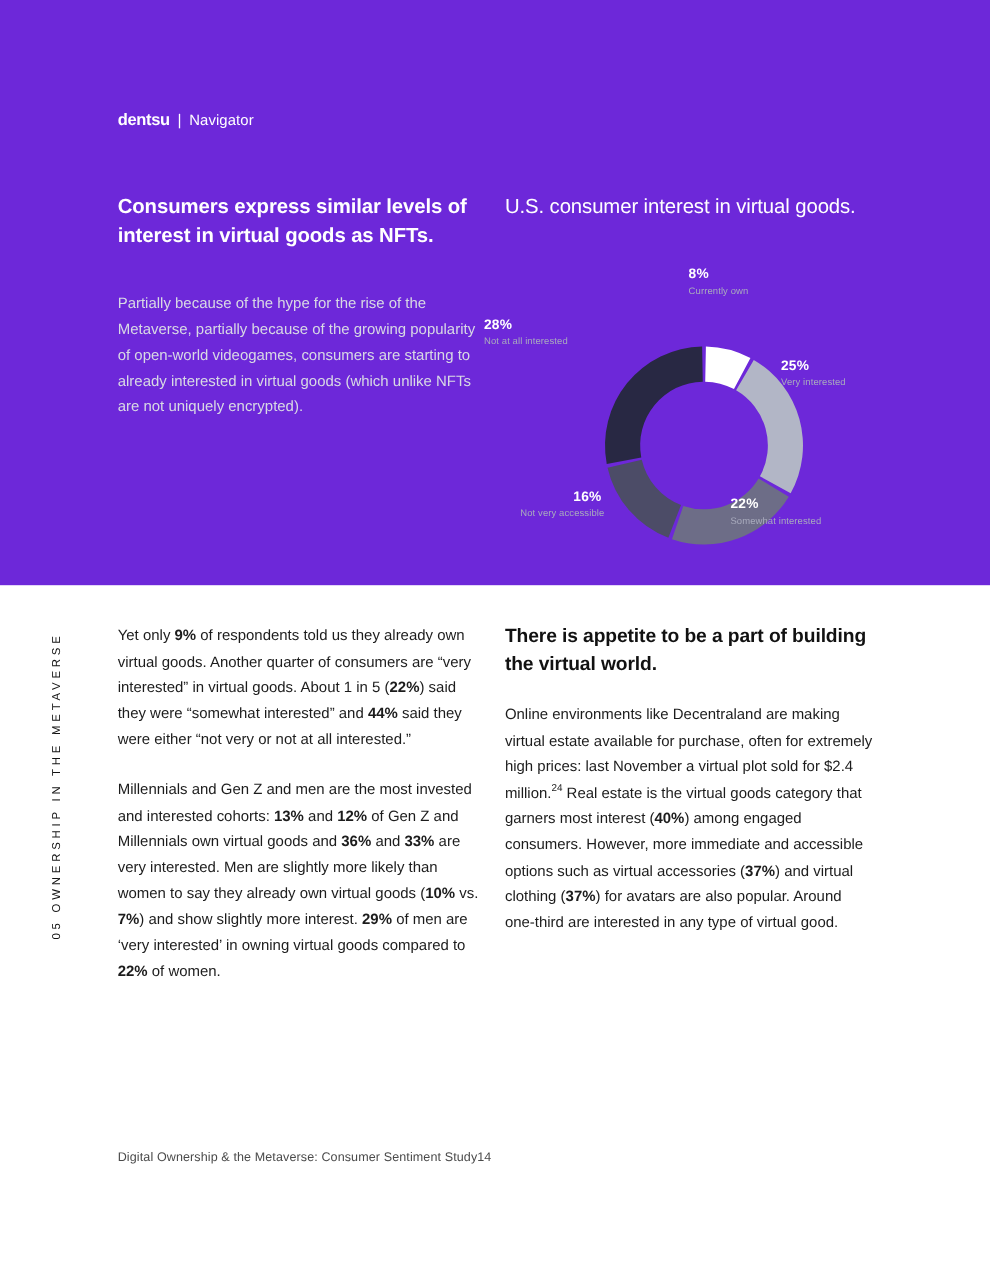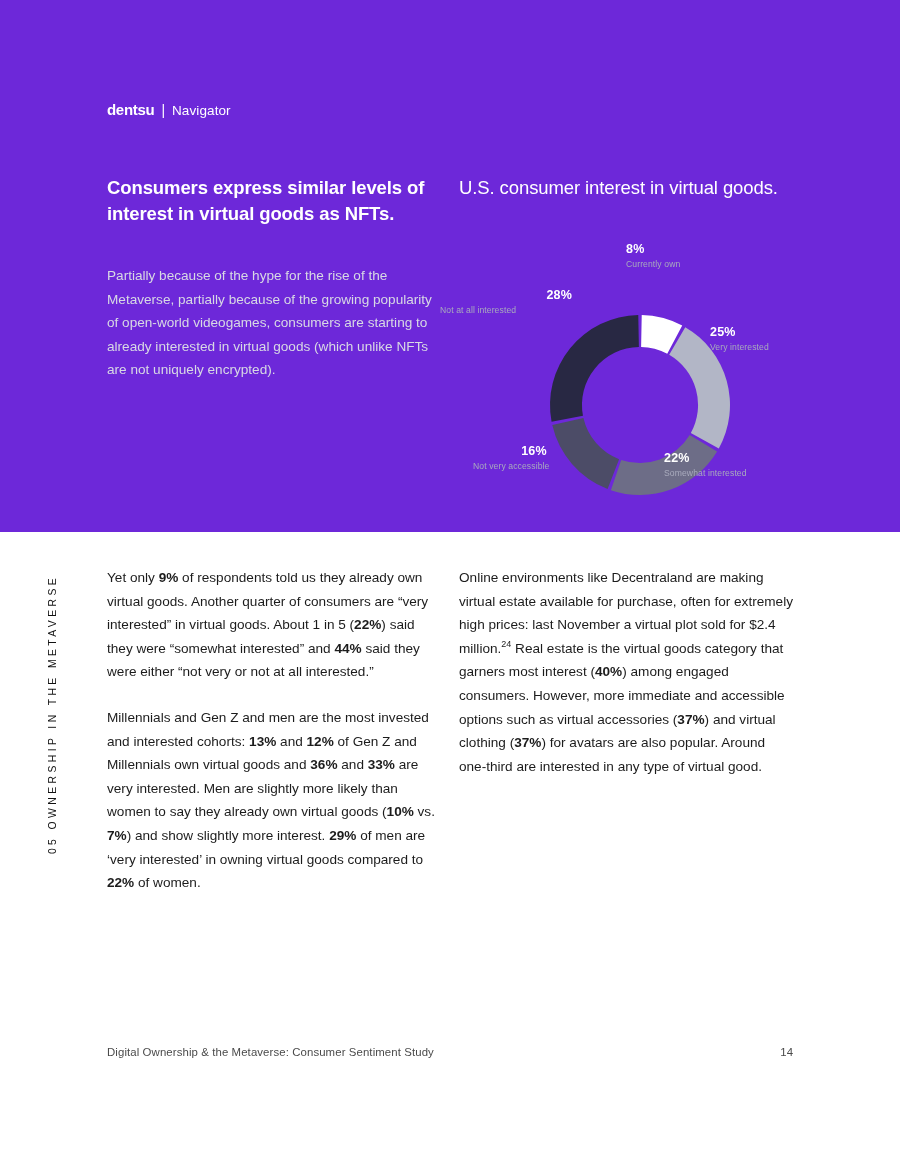--- a/index.html
+++ b/index.html
@@ -123,21 +123,21 @@
     margin-top: 3px;
     letter-spacing: 0.1px;
     white-space: nowrap;
   }
   .lbl-own    { left: 186px; top: 6px;   text-align: left; }
   .lbl-very   { left: 270px; top: 89px;  text-align: left; }
   .lbl-some   { left: 224px; top: 215px; text-align: left; }
   .lbl-notvery{ left: 33px;  top: 208px; text-align: left; }
   .lbl-notall { left: 0px;   top: 52px;  text-align: left; }
   .lbl-notvery .pct { text-align: center; width: 122px; }
-  .lbl-notall .pct  { text-align: right; width: 132px; }
+  .lbl-notall .pct  { text-align: left; width: 132px; }
 
   
   .vert-label {
     position: absolute;
     left: -103px;
     top: 709px;
     width: 310px;
     transform: rotate(-90deg);
     transform-origin: center center;
     font-size: 10.4px;
@@ -177,21 +177,21 @@
   }
   b { font-weight: bold; }
   sup { font-size: 9px; vertical-align: super; line-height: 0; }
 
   .footer {
     position: absolute;
     left: 107px;
     top: 1046px;
     width: 686px;
     display: flex;
-    justify-content: space-between;
+    justify-content: flex-start;
     align-items: baseline;
   }
   .footer-text {
     font-size: 11.4px;
     color: #4a4a4a;
     letter-spacing: 0.1px;
   }
   .footer-page {
     font-size: 11.4px;
     color: #4a4a4a;
@@ -258,20 +258,21 @@
   </div>
 
   <div class="vert-label">05 OWNERSHIP IN THE METAVERSE</div>
 
   <div class="col-left">
     <p><span>Yet only </span><b>9%</b><span> of respondents told us they already own virtual goods. Another quarter of consumers are “very interested” in virtual goods. About 1 in 5 (</span><b>22%</b><span>) said they were “somewhat interested” and </span><b>44%</b><span> said they were either “not very or not at all interested.”</span></p>
     <p><span>Millennials and Gen Z and men are the most invested and interested cohorts: </span><b>13%</b><span> and </span><b>12%</b><span> of Gen Z and Millennials own virtual goods and </span><b>36%</b><span> and </span><b>33%</b><span> are very interested. Men are slightly more likely than women to say they already own virtual goods (</span><b>10%</b><span> vs. </span><b>7%</b><span>) and show slightly more interest. </span><b>29%</b><span> of men are ‘very interested’ in owning virtual goods compared to </span><b>22%</b><span> of women.</span></p>
   </div>
 
   <div class="col-right">
+    <h2>There is appetite to be a part of building the virtual world.</h2>
     <p><span>Online environments like Decentraland are making virtual estate available for purchase, often for extremely high prices: last November a virtual plot sold for $2.4 million.</span><sup>24</sup><span> Real estate is the virtual goods category that garners most interest (</span><b>40%</b><span>) among engaged consumers. However, more immediate and accessible options such as virtual accessories (</span><b>37%</b><span>) and virtual clothing (</span><b>37%</b><span>) for avatars are also popular. Around one-third are interested in any type of virtual good.</span></p>
   </div>
 
   <div class="footer">
     <span class="footer-text">Digital Ownership &amp; the Metaverse: Consumer Sentiment Study</span>
     <span class="footer-page">14</span>
   </div>
 
 </div>
 

